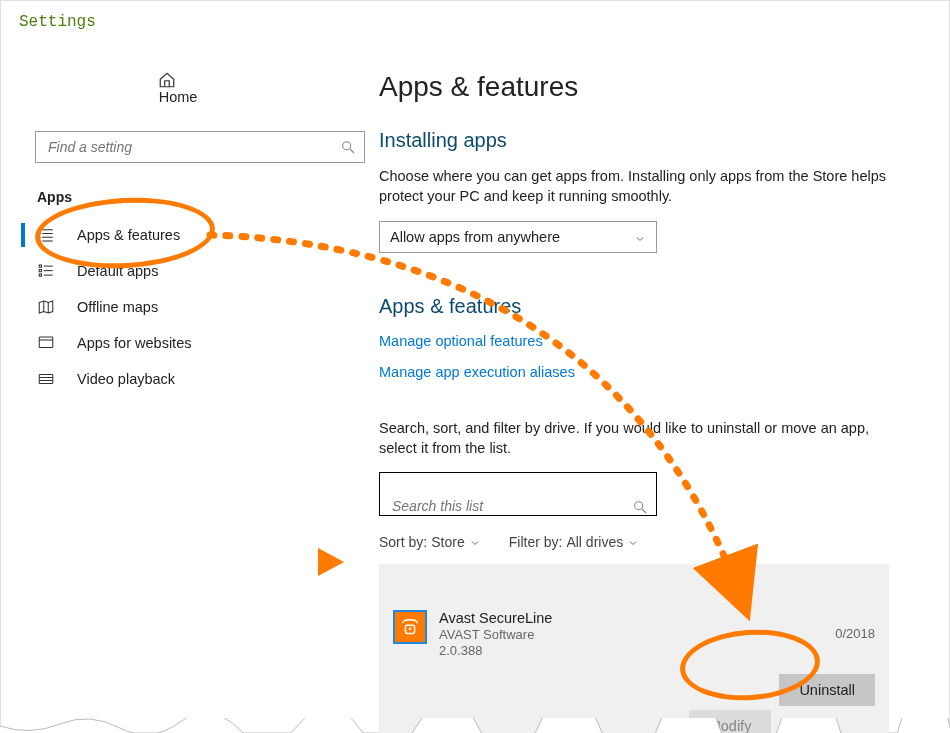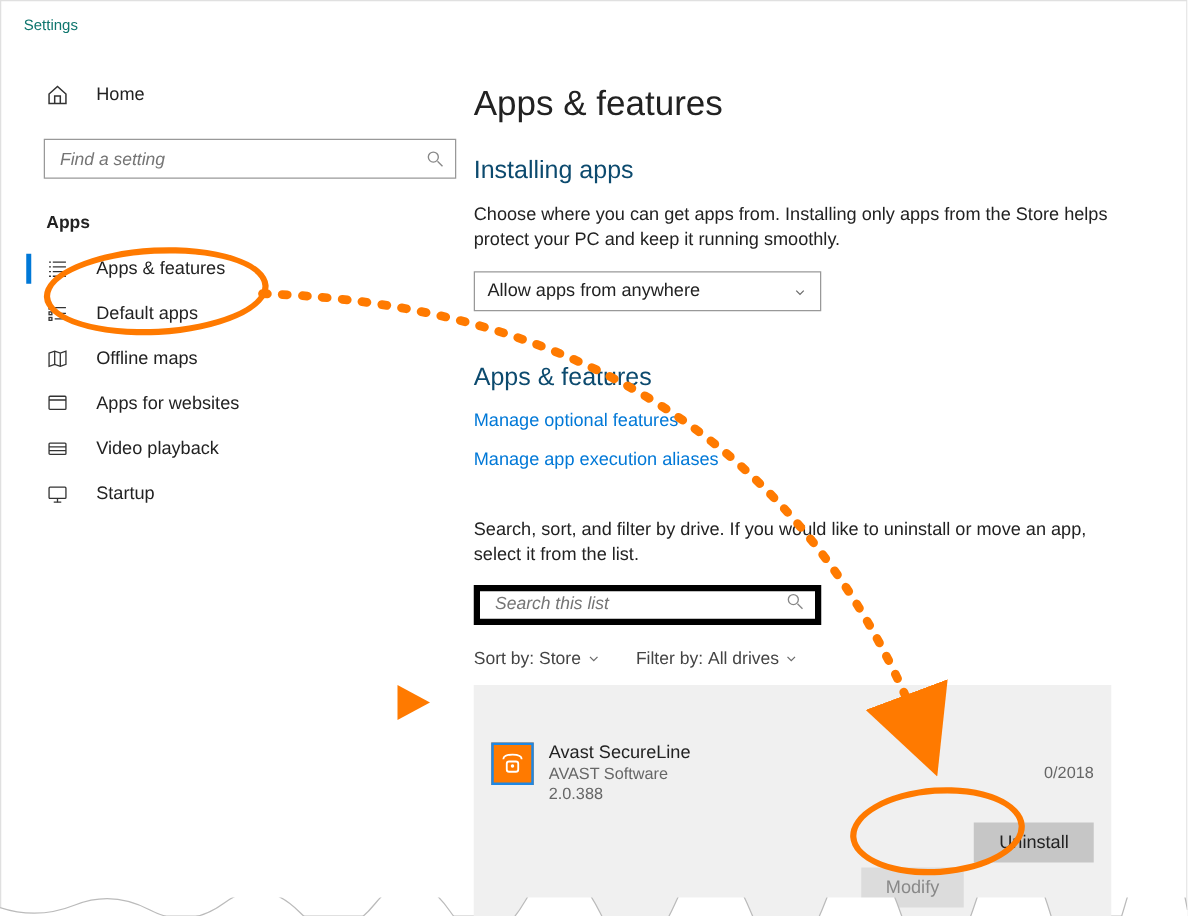--- a/index.html
+++ b/index.html
@@ -1,23 +1,23 @@
 <!DOCTYPE html>
 <html><head>
 <meta charset="utf-8">
 <style>
   * { box-sizing: border-box; font-family: "Segoe UI", Tahoma, sans-serif; }
   html, body { margin: 0; padding: 0; }
   body { width: 950px; height: 733px; background: #fff; position: relative; overflow: hidden; }
   .window { width: 950px; height: 733px; display: flex; flex-direction: column; border: 1px solid #e0e0e0; }
   .titlebar { height: 30px; display: flex; align-items: center; padding: 12px 18px 0 18px; }
-  .titlebar-text { font-size: 12px; color: #0f766e; }
+  .titlebar-text { font-size: 16px; color: #4d7c0f; font-family: Liberation Mono, monospace; }
   .content { flex: 1; display: flex; }
   .sidebar { width: 338px; padding-top: 32px; }
-  .home-row { display: flex; align-items: center; padding: 8px 20px 8px 36px; margin-bottom: 18px; cursor: pointer; }
+  .home-row { display: flex; align-items: center; padding: 8px 20px 8px 36px; margin-bottom: 18px; cursor: pointer; flex-direction: column; }
   .home-icon { width: 18px; height: 18px; margin-right: 22px; }
   .home-label { font-size: 14.5px; color: #222; }
   .search-wrap { margin: 0 16px 0 34px; }
   .search-box { width: 330px; height: 32px; border: 1px solid #999; background: #fff; display: flex; align-items: center; padding: 0 8px 0 10px; }
   .search-input { flex: 1; border: none; outline: none; font-size: 14px; font-style: italic; color: #777; background: transparent; }
   .search-icon { width: 16px; height: 16px; opacity: .7; }
   .section-head { font-size: 14px; font-weight: 600; color: #222; margin: 26px 0 12px 36px; }
   .nav-item { display: flex; align-items: center; padding: 9px 20px 9px 36px; cursor: pointer; }
   .nav-item.selected { position: relative; }
   .nav-item.selected::before { content:""; position:absolute; left:20px; top:6px; bottom:6px; width:4px; background:#0078d7; }
@@ -25,21 +25,21 @@
   .nav-label { font-size: 14.5px; color: #222; }
   .main { flex: 1; padding: 40px 40px 0 40px; overflow: hidden; }
   .page-title { font-size: 28px; font-weight: 400; color: #222; margin-bottom: 26px; }
   .subhead { font-size: 20px; font-weight: 400; color: #0c4a6e; margin-bottom: 14px; }
   .para { font-size: 14.5px; color: #222; line-height: 1.4; margin-bottom: 14px; max-width: 520px; }
   .dropdown { width: 278px; height: 32px; border: 1px solid #999; display: flex; align-items: center; padding: 0 10px; cursor: pointer; margin-bottom: 42px; }
   .dropdown-label { flex: 1; font-size: 14.5px; color: #222; }
   .chev { width: 12px; height: 12px; opacity:.8; }
   .link { color: #0078d7; font-size: 14.5px; margin-bottom: 14px; cursor: pointer; display: inline-block; }
   .link-block { margin-bottom: 24px; }
-  .list-search { width: 278px; height: 32px; border: 5px solid #000000; display: flex; align-items: flex-start; padding: 0 8px 0 10px; margin-bottom: 18px; }
+  .list-search { width: 278px; height: 44px; border: 1px solid #000000; display: flex; align-items: flex-end; padding: 0 8px 0 10px; margin-bottom: 18px; }
   .sortfilter { display: flex; gap: 28px; margin-bottom: 14px; font-size: 14px; color: #444; }
   .sf-item { display: flex; align-items: center; cursor: pointer; }
   .sf-label { margin-right: 4px; }
   .sf-value { margin-right: 4px; }
   .app-card { background: #f0f0f0; width: 510px; padding: 12px 14px 18px 14px; }
   .app-top { display: flex; align-items: flex-start; margin-top: 34px; }
   .app-icon { width: 34px; height: 34px; background: #ff7a00; border: 2px solid #1e88e5; display:flex; align-items:center; justify-content:center; margin-right: 12px; }
   .app-icon svg { width: 22px; height: 22px; }
   .app-text { flex: 1; }
   .app-name { font-size: 14.5px; color: #222; }
@@ -142,30 +142,20 @@
       <div class="nav-item">
         <span class="nav-icon">
           <svg viewBox="0 0 24 24" fill="none" stroke="#333" stroke-width="1.4">
               <rect x="3" y="6" width="18" height="12" rx="1"></rect>
               <line x1="3" y1="10" x2="21" y2="10"></line>
               <line x1="3" y1="14" x2="21" y2="14"></line>
             </svg>
         </span>
         <span class="nav-label">Video playback</span>
       </div>
-      <div class="nav-item">
-        <span class="nav-icon">
-          <svg viewBox="0 0 24 24" fill="none" stroke="#333" stroke-width="1.4">
-              <rect x="3" y="5" width="18" height="12" rx="1"></rect>
-              <line x1="8" y1="21" x2="16" y2="21"></line>
-              <line x1="12" y1="17" x2="12" y2="21"></line>
-            </svg>
-        </span>
-        <span class="nav-label">Startup</span>
-      </div>
     </div>
 
     <div class="main">
       <div class="page-title">Apps &amp; features</div>
 
       <div class="subhead">Installing apps</div>
       <div class="para">Choose where you can get apps from. Installing only apps from the Store helps protect your PC and keep it running smoothly.</div>
       <div class="dropdown">
         <span class="dropdown-label">Allow apps from anywhere</span>
         <span class="chev">

